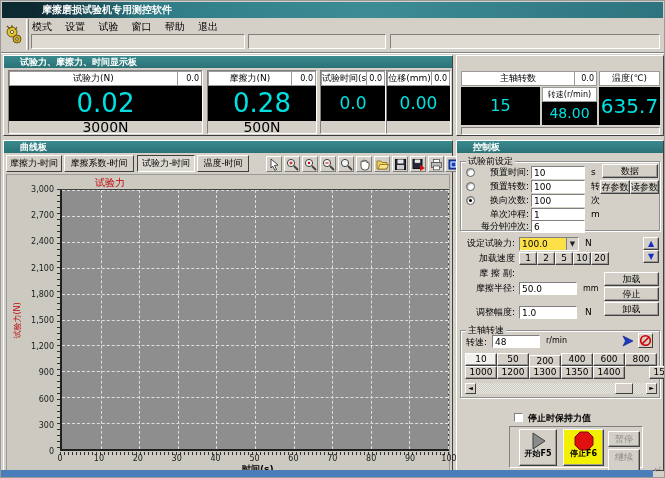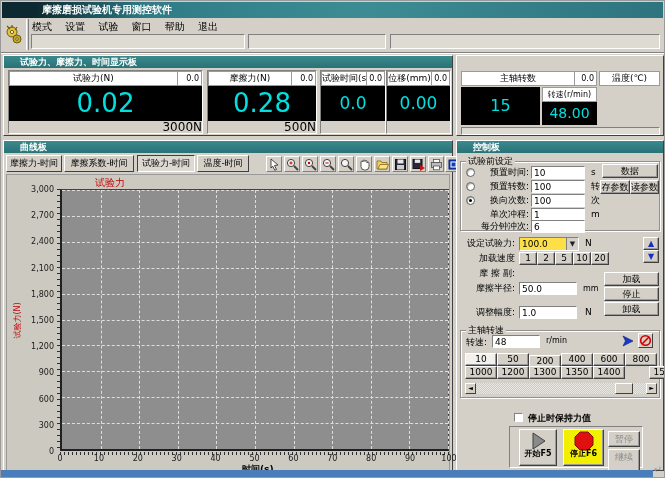--- a/index.html
+++ b/index.html
@@ -36,21 +36,21 @@
     font-size:9px; font-weight:bold; line-height:12px; padding-left:16px; }
   
   .gauge { position:absolute; border:1px solid; border-color:#808080 #fff #fff #808080; }
   .gauge-head { display:flex; height:15px; }
   .gauge-label { flex:1; background:#fff; border:1px solid #9a9a9a;
     font-size:9px; text-align:center; line-height:13px; overflow:hidden; white-space:nowrap;}
   .gauge-peak { width:24px; background:#fff; border:1px solid #9a9a9a; border-left:none;
     font-size:8px; text-align:right; line-height:13px; padding-right:2px; }
   .lcd { background:#000; color:#00e0e0; text-align:center;
     font-family:"DejaVu Sans", sans-serif; overflow:hidden; }
-  .gauge-foot { height:12px; font-size:12px; text-align:right; line-height:12px; }
+  .gauge-foot { height:12px; font-size:14px; text-align:center; line-height:12px; }
   
   .ctab { position:absolute; top:14px; height:17px; background:#d4d0c8;
     border:1px solid; border-color:#fff #404040 #404040 #fff;
     font-size:9px; text-align:center; line-height:15px; cursor:default; white-space:nowrap; overflow:hidden;}
   .ctab.pressed { border-color:#404040 #fff #fff #404040; background:#dcd9d2; }
   .tbtn-icon { position:absolute; top:15px; width:16px; height:16px;
     border:1px solid; border-color:#fff #808080 #808080 #fff; background:#d4d0c8;
     display:flex; align-items:center; justify-content:center; }
   #chart { position:absolute; left:2px; top:33px; width:444px; height:297px;
     background:#ccc9c1; border:1px solid #9a9a9a; }
@@ -185,20 +185,21 @@
     </div>
   </div>
 
   <div class="panel" style="left:455px; top:54px; width:208px; height:81px;">
     <div class="gauge-label" style="position:absolute; left:4px; top:15px; width:114px; height:15px;">主轴转数</div>
     <div class="gauge-peak" style="position:absolute; left:118px; top:15px; width:22px; height:15px;">0.0</div>
     <div class="gauge-label" style="position:absolute; left:142px; top:15px; width:61px; height:15px;">温度(℃)</div>
     <div class="lcd" style="position:absolute; left:4px; top:31px; width:79px; height:38px; font-size:16px; line-height:38px;">15</div>
     <div class="gauge-label" style="position:absolute; left:85px; top:31px; width:55px; height:15px; font-size:8px;">转速(r/min)</div>
     <div class="lcd" style="position:absolute; left:85px; top:46px; width:55px; height:23px; font-size:14px; line-height:23px;">48.00</div>
+    <div class="lcd" style="position:absolute; left:142px; top:31px; width:61px; height:38px; font-size:20px; line-height:38px;">635.7</div>
     <div style="position:absolute; left:4px; top:71px; width:199px; height:8px; background:#dedbd3; border:1px solid; border-color:#808080 #fff #fff #808080;"></div>
   </div>
 
   <div class="panel" style="left:2px; top:139px; width:450px; height:331px;">
     <div class="panel-header">曲线板</div>
 
     <div class="ctab" style="left:2px;   width:56px;">摩擦力-时间</div>
     <div class="ctab" style="left:60px;  width:70px;">摩擦系数-时间</div>
     <div class="ctab pressed" style="left:133px; width:58px;">试验力-时间</div>
     <div class="ctab" style="left:193px; width:52px;">温度-时间</div>

